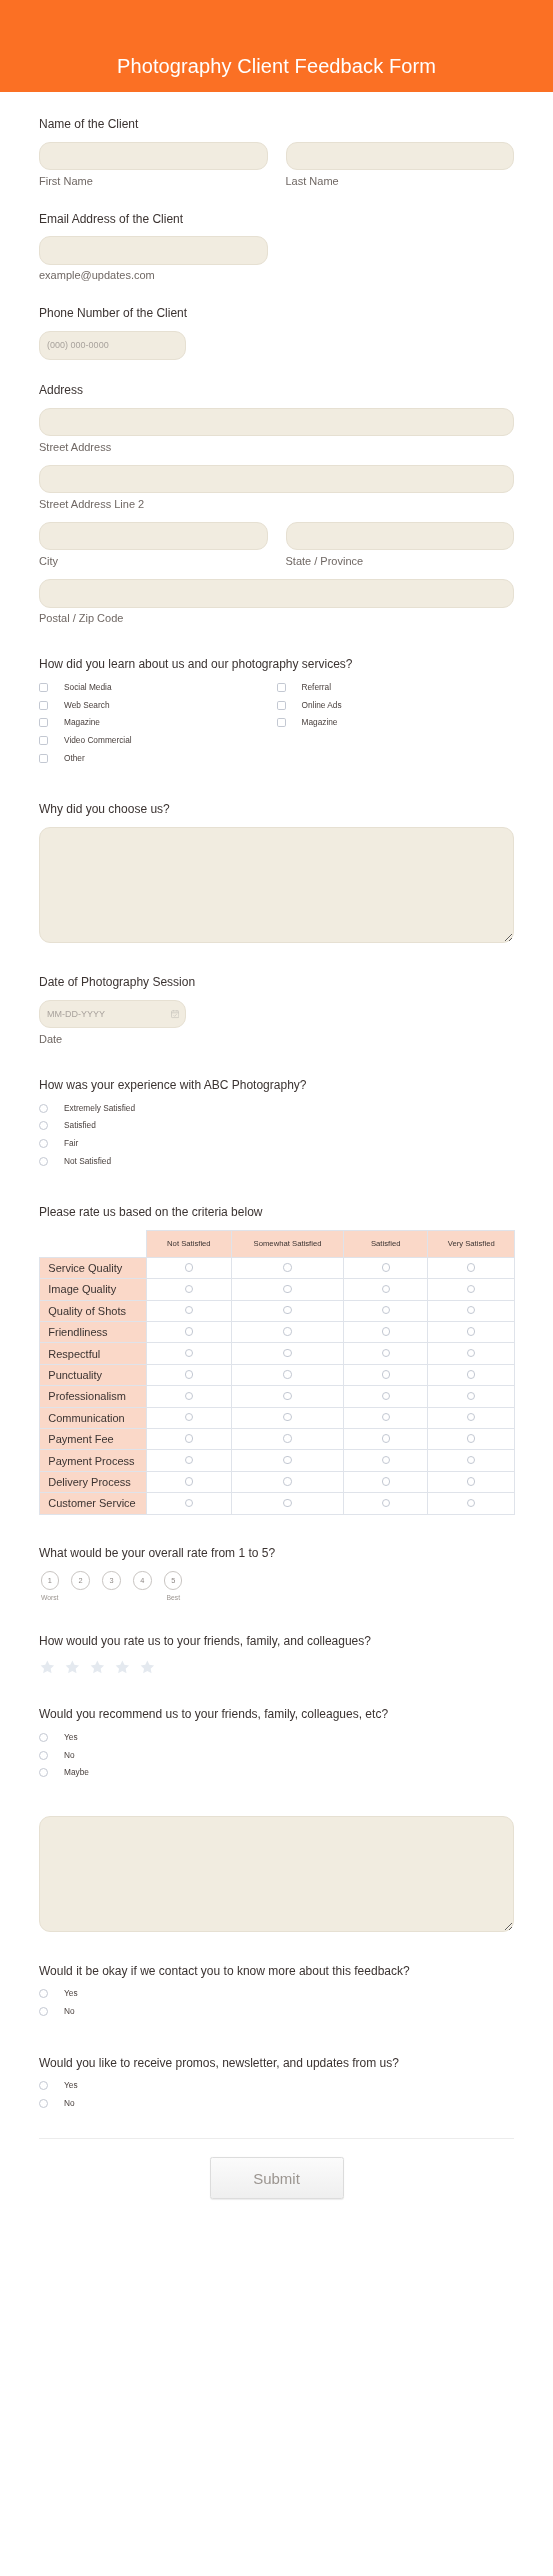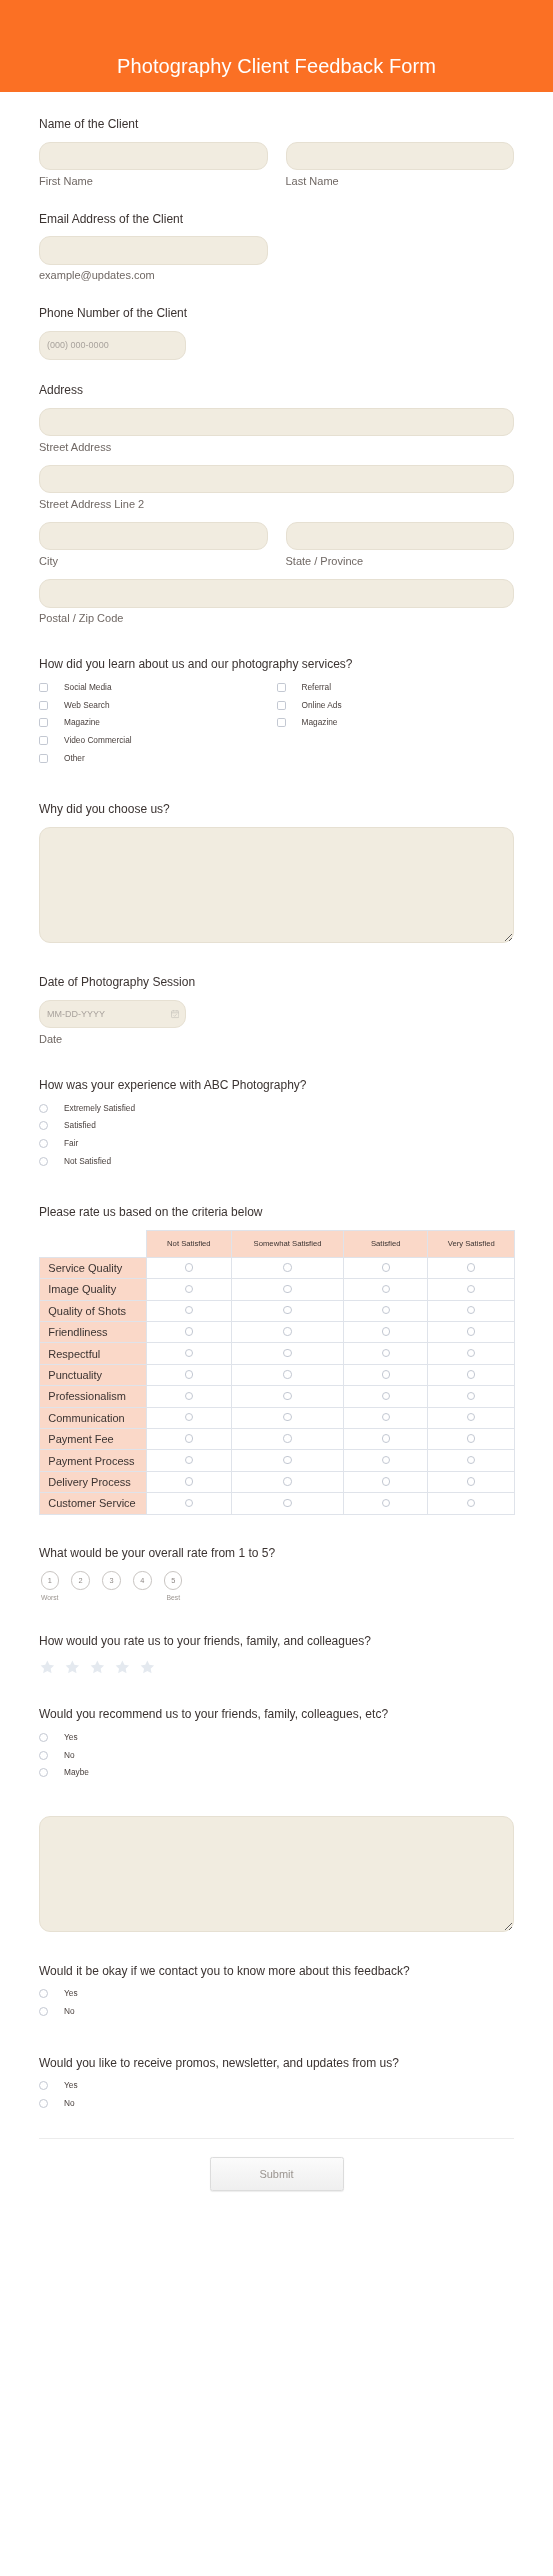--- a/index.html
+++ b/index.html
@@ -183,24 +183,24 @@
   .submit-wrap {
     display: flex; justify-content: center;
     padding: 18px 0 27px 0;
     background: #fff;
   }
   .submit-btn {
     background: linear-gradient(#fbfbfb, #efefef);
     border: 0.6px solid #dcdcdc;
     border-radius: 2.4px;
     color: #9b9590;
-    font-size: 11px;
+    font-size: 15px;
     font-family: "Liberation Sans", sans-serif;
     width: 134px;
-    height: 34px;
+    height: 42px;
     box-shadow: 0 0.6px 1.2px rgba(0,0,0,.08);
     cursor: pointer;
   }
   .gap-lg { height: 8.3px; }
 </style>
 </head>
 <body>
 
 <div class="page">
 

